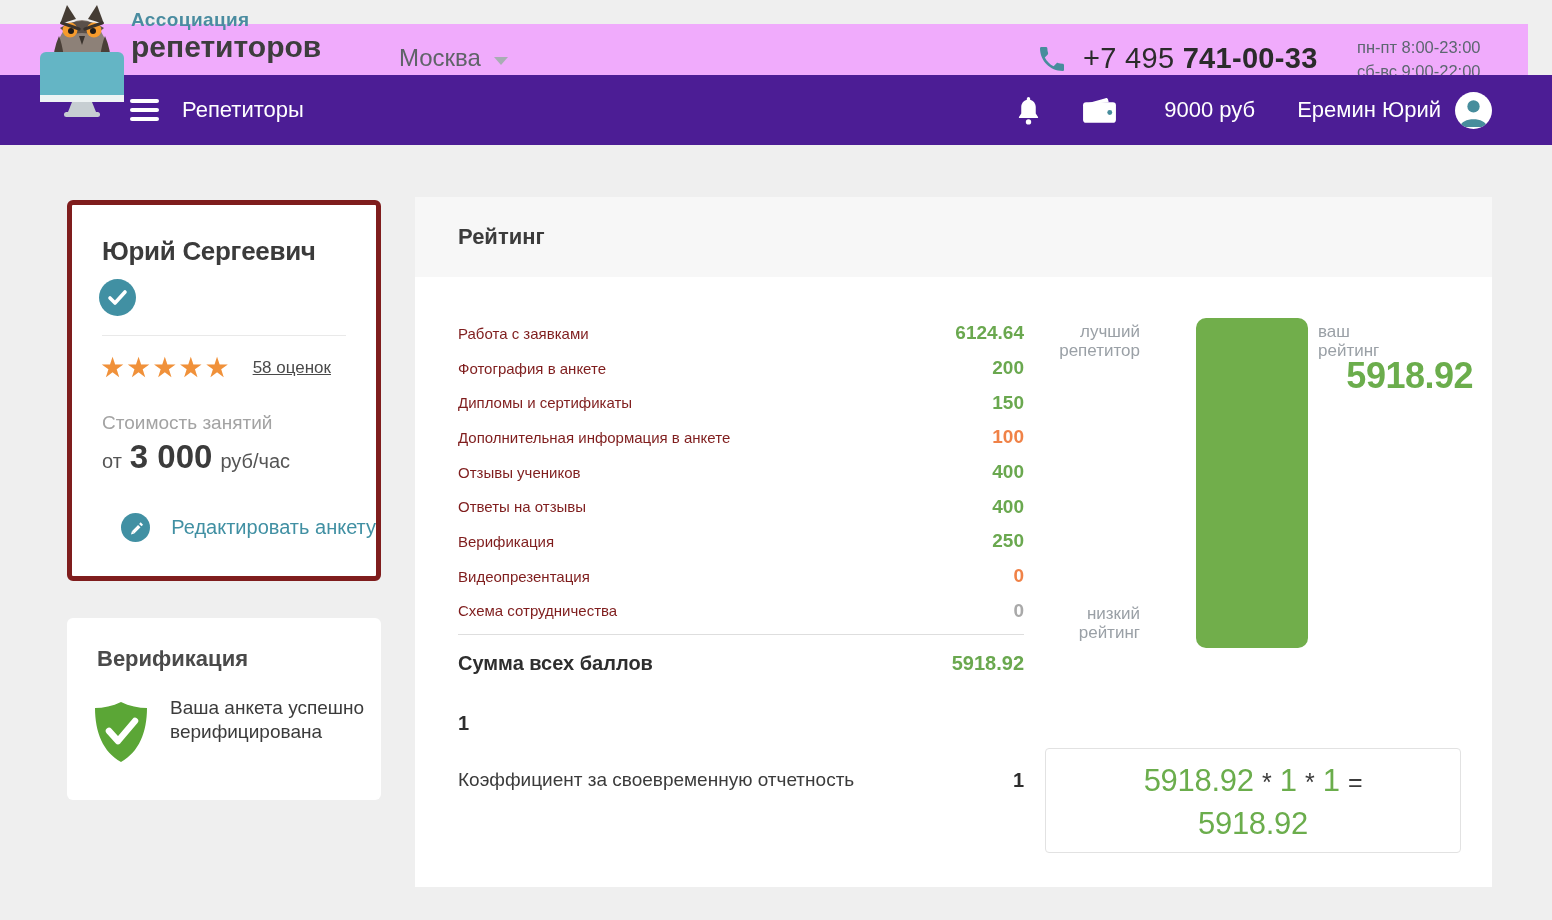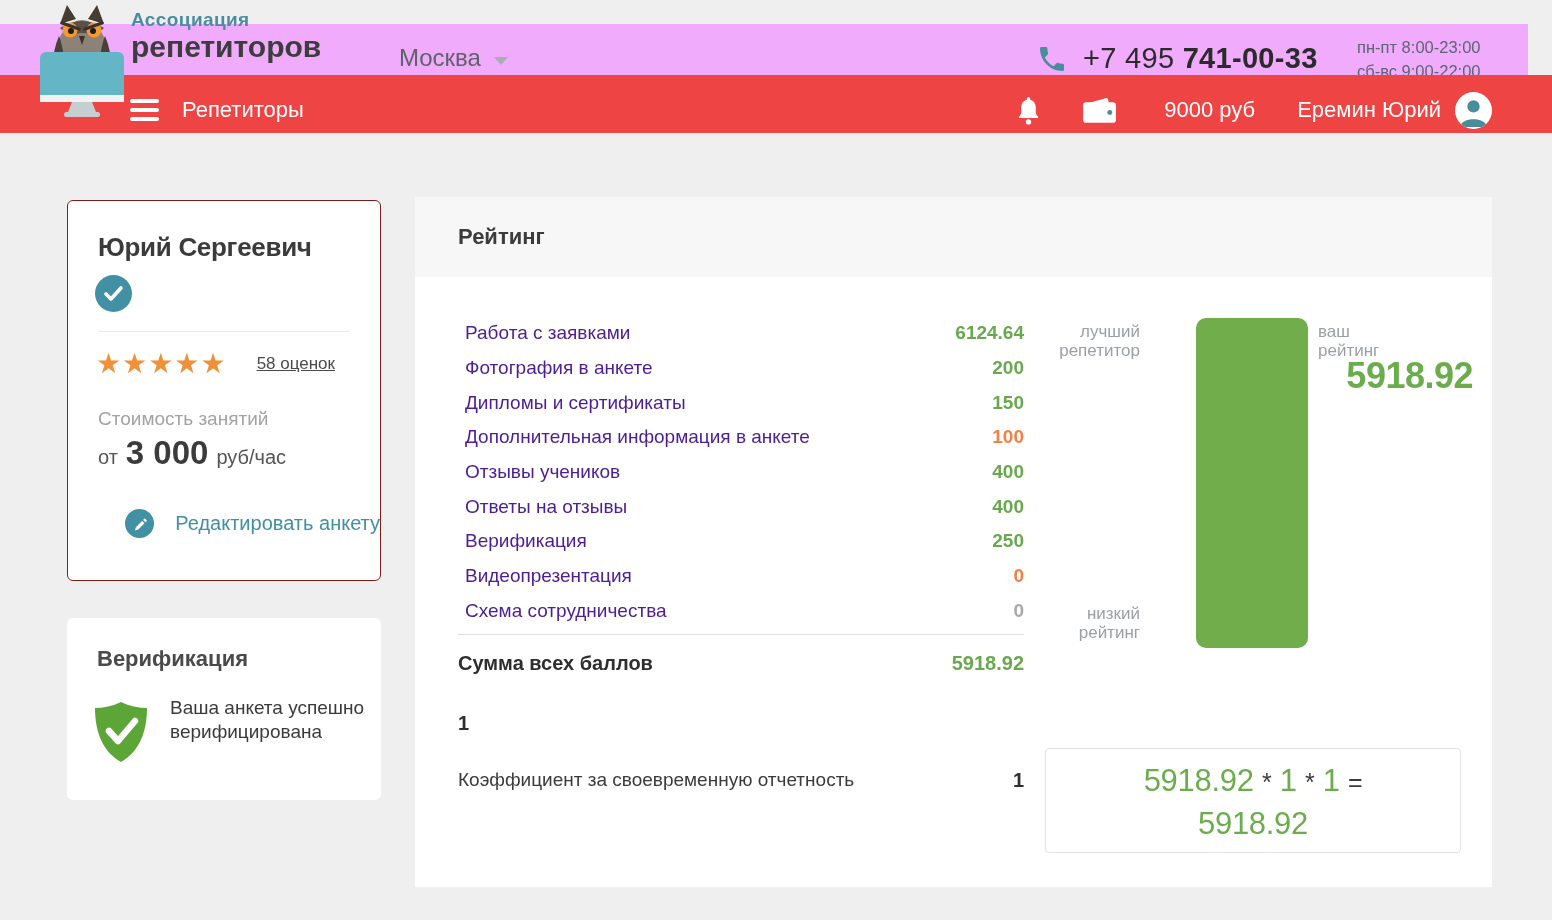--- a/index.html
+++ b/index.html
@@ -14,34 +14,34 @@
   .logo{position:absolute;left:36px;top:2px;width:92px;height:118px;z-index:6;cursor:pointer;}
   .logo-text{position:absolute;left:131px;top:9px;z-index:6;cursor:pointer;}
   .logo-text .l1{font-size:19px;font-weight:bold;color:#4a8ca0;letter-spacing:.4px;}
   .logo-text .l2{font-size:30px;font-weight:bold;color:#3d3d3d;line-height:31px;}
   .city{position:absolute;left:399px;top:20px;font-size:24px;color:#5f6368;display:flex;align-items:center;gap:13px;cursor:pointer;z-index:6;}
   .city .chev{width:0;height:0;border-left:7px solid transparent;border-right:7px solid transparent;border-top:8px solid #a8adb3;margin-top:5px;}
   .phone{position:absolute;left:1036px;top:18px;display:flex;align-items:center;gap:15px;}
   .phone .num{font-size:29px;color:#2b2b2b;letter-spacing:.3px;}
   .hours{position:absolute;left:1357px;top:11px;font-size:16.5px;color:#5c6670;line-height:24px;}
   
-  .navbar{position:absolute;left:0;top:75px;width:1552px;height:58px;background:#ef4444;}
+  .navbar{position:absolute;left:0;top:75px;width:1552px;height:70px;background:#4c1d95;}
   .nav-left{position:absolute;left:130px;top:0;height:70px;display:flex;align-items:center;gap:23px;}
   .burger{display:flex;flex-direction:column;gap:5px;cursor:pointer;}
   .burger span{width:29px;height:4px;background:#fff;border-radius:2px;}
   .nav-title{color:#fff;font-size:22px;cursor:pointer;}
   .nav-right{position:absolute;right:60px;top:0;height:70px;display:flex;align-items:center;}
   .nav-right .gap40{margin-right:40px;}
   .nav-right .gap14{margin-right:14px;}
   .nav-right .gap42{margin-right:42px;margin-left:32px;}
   .nav-balance,.nav-user{color:#fff;font-size:22px;cursor:pointer;white-space:nowrap;}
   .iconbtn{cursor:pointer;display:flex;align-items:center;}
   
   .profile-card{position:absolute;left:67px;top:200px;width:314px;height:381px;background:#fff;
-    border:1px solid #7f1d1d;border-radius:6px;box-sizing:border-box;}
+    border:5px solid #7f1d1d;border-radius:6px;box-sizing:border-box;}
   .p-name{position:absolute;left:30px;top:31px;font-size:26px;font-weight:bold;color:#3b3b3b;letter-spacing:-0.3px;}
   .p-check{position:absolute;left:27px;top:74px;width:37px;height:37px;}
   .p-div{position:absolute;left:30px;right:30px;top:130px;height:1px;background:#e9e9e9;}
   .p-starrow{position:absolute;left:28px;right:45px;top:146px;height:34px;display:flex;justify-content:space-between;align-items:center;}
   .stars{color:#f0913a;font-size:28px;letter-spacing:1px;line-height:30px;}
   .rate-link{font-size:17px;color:#4a4a4a;text-decoration:underline;cursor:pointer;}
   .p-price-label{position:absolute;left:30px;top:207px;font-size:19px;color:#a3a3a3;}
   .p-price{position:absolute;left:30px;top:233px;font-size:20px;color:#555;display:flex;align-items:baseline;gap:8px;}
   .p-price .big{font-size:33px;font-weight:bold;color:#3b3b3b;}
   .p-edit{position:absolute;left:0;right:0;top:308px;display:flex;justify-content:flex-end;align-items:center;gap:21px;cursor:pointer;}
@@ -49,21 +49,21 @@
   .verif-card{position:absolute;left:67px;top:618px;width:314px;height:182px;background:#fff;border-radius:6px;}
   .v-title{position:absolute;left:30px;top:28px;font-size:22px;font-weight:bold;color:#4a4a4a;}
   .v-shield{position:absolute;left:26px;top:82px;width:56px;height:64px;}
   .v-text{position:absolute;left:103px;top:78px;width:195px;font-size:19px;color:#3b3b3b;line-height:24px;}
   
   .main-card{position:absolute;left:415px;top:197px;width:1077px;height:690px;background:#fff;}
   .mc-header{height:80px;background:#f7f7f7;display:flex;align-items:center;padding-left:43px;
     font-size:22px;font-weight:bold;color:#3c3c3c;}
   .score-table{position:absolute;left:43px;top:119px;width:566px;}
   .score-row{height:34.7px;display:flex;justify-content:space-between;align-items:center;}
-  .score-row .lbl{font-size:19px;color:#4c1d95;margin-left:7px;}
+  .score-row .lbl{font-size:15px;color:#7f1d1d;}
   .score-row .val{font-size:19px;font-weight:bold;}
   .val-green{color:#6aa84f}.val-orange{color:#f08247}.val-gray{color:#a9a9a9}
   .sum-div{position:absolute;left:43px;top:437px;width:566px;height:1px;background:#dedede;}
   .total-row{position:absolute;left:43px;top:448px;width:566px;height:36px;display:flex;justify-content:space-between;align-items:center;}
   .total-row .lbl{font-size:20px;font-weight:bold;color:#2e2e2e;}
   .total-row .val{font-size:20px;font-weight:bold;color:#6aa84f;}
   .coef-row{position:absolute;left:43px;width:566px;height:36px;display:flex;justify-content:space-between;align-items:center;}
   .coef-row .lbl{font-size:19px;color:#3b3b3b;}
   .coef-row .val{font-size:20px;font-weight:bold;color:#2e2e2e;}
   .coef-1{top:508px;}.coef-2{top:565px;}

